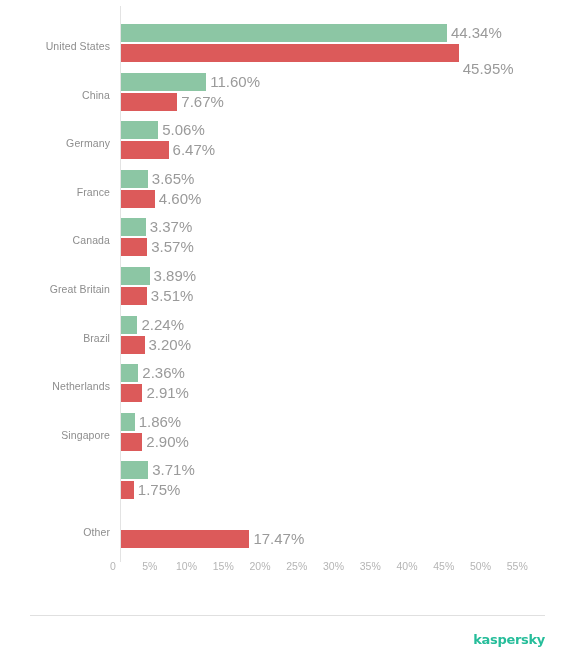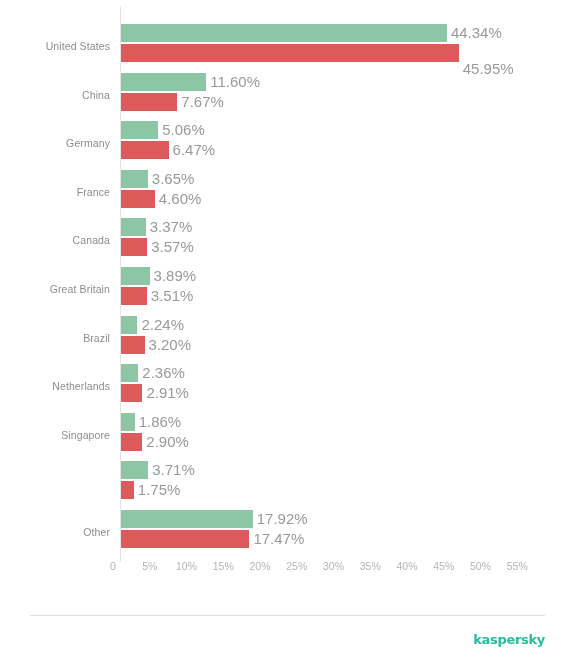--- a/index.html
+++ b/index.html
@@ -252,24 +252,20 @@
             <div class="bar q1" title="Hong Kong Q1 2022 3.71%" style="width: 27.2685px;"></div>
             <span class="bar-value" style="left: 31.2685px;">3.71%</span>
           </div>
           <div class="bar-row q2" style="width: 452px;">
             <div class="bar q2" title="Hong Kong Q2 2022 1.75%" style="width: 12.8625px;"></div>
             <span class="bar-value" style="left: 16.8625px;">1.75%</span>
           </div>
         </div>
         <div class="cat-group" style="top: 508px;">
           <div class="cat-label">Other</div>
-          <div class="bar-row q1" style="width: 452px;">
-            <div class="bar q1" title="Other Q1 2022 17.92%" style="width: 131.712px;"></div>
-            <span class="bar-value" style="left: 135.712px;">17.92%</span>
-          </div>
           <div class="bar-row q2" style="width: 452px;">
             <div class="bar q2" title="Other Q2 2022 17.47%" style="width: 128.404px;"></div>
             <span class="bar-value" style="left: 132.404px;">17.47%</span>
           </div>
         </div>
       </div>
   </div>
 
   <div class="xaxis" id="xaxis">
       <span class="xtick" style="left: 113px;">0</span>

